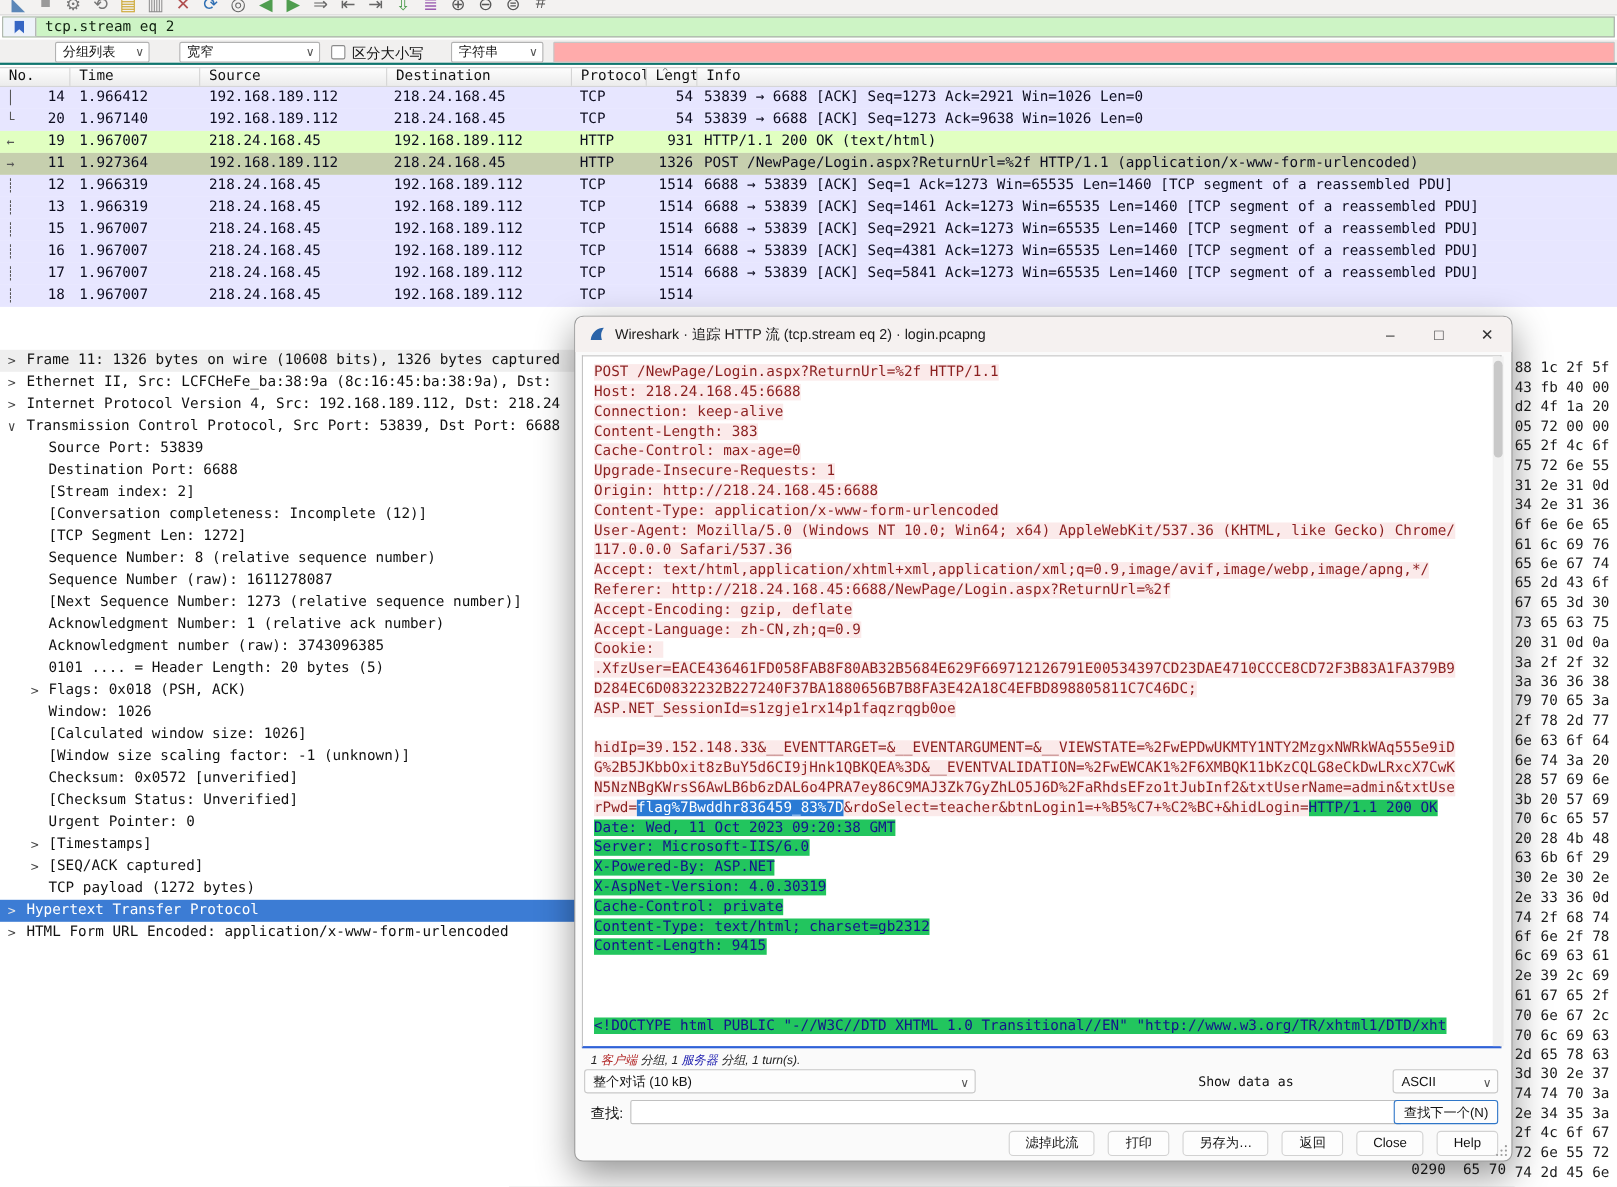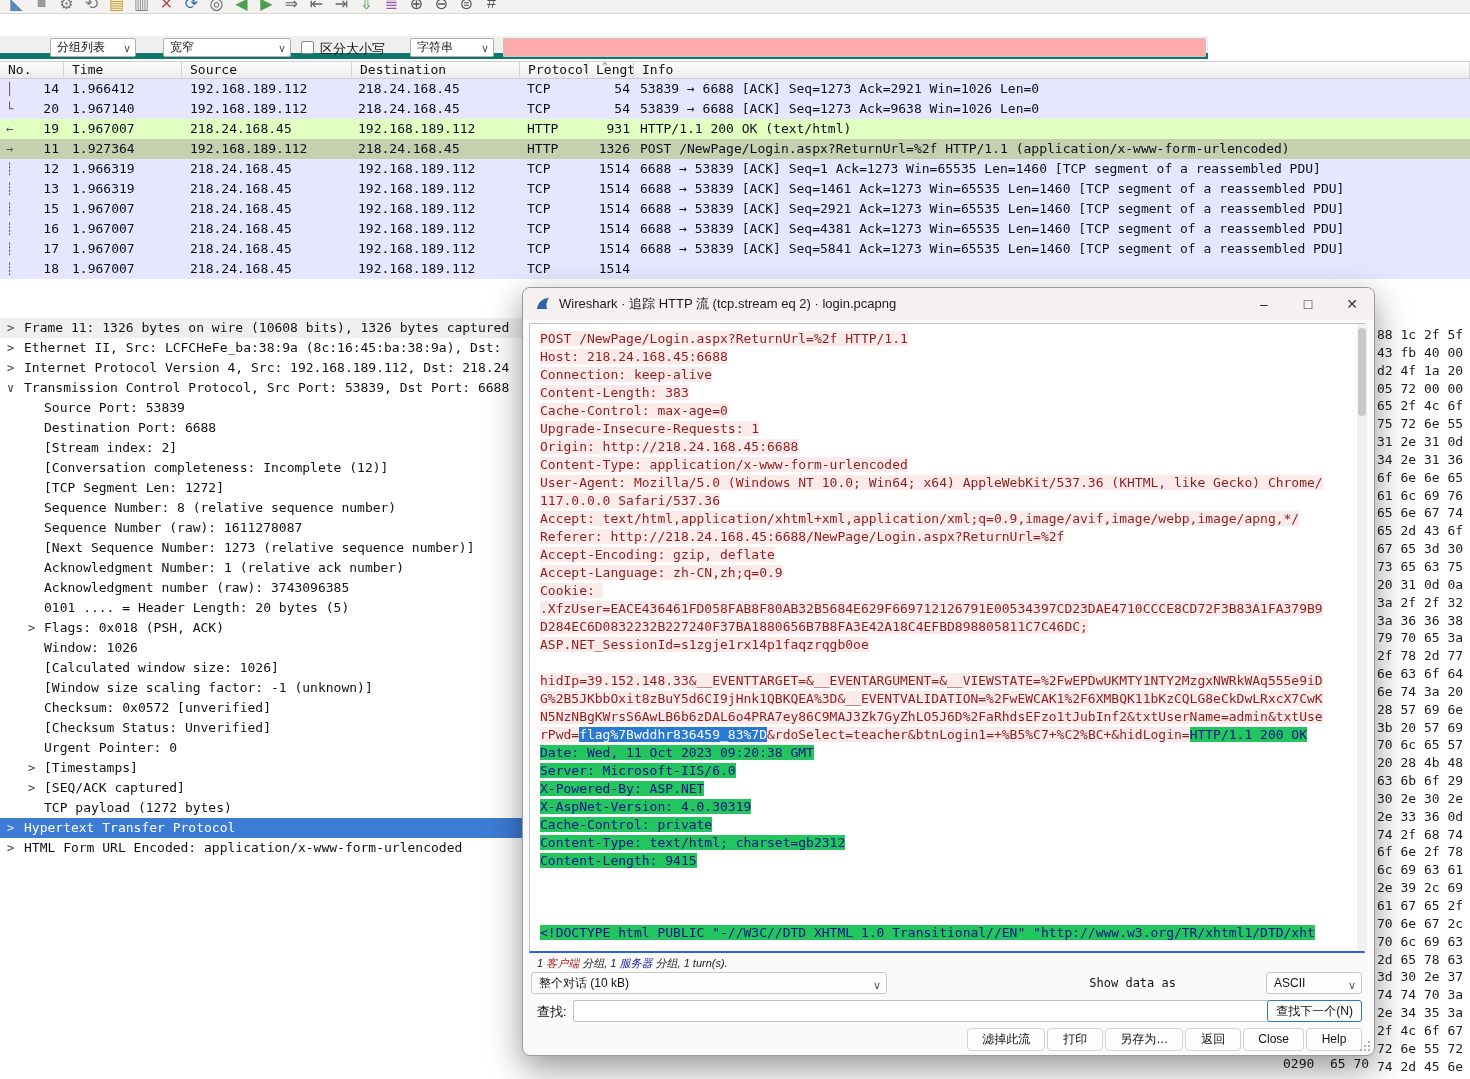--- a/index.html
+++ b/index.html
@@ -14,22 +14,22 @@
   
   .filterbar{position:absolute;left:2px;top:15px;width:1466px;height:19px;border:1px solid #a9a9a9;
              display:flex;background:#cdf4c5;}
   .fb-book{width:30px;height:100%;background:#eef3fa;border-right:1px solid #a9a9a9;
            display:flex;align-items:center;justify-content:center;}
   .ribbon{width:9px;height:12px;background:#3566c4;
           clip-path:polygon(0 0,100% 0,100% 100%,50% 68%,0 100%);}
   .fb-text{flex:1;font-family:"DejaVu Sans Mono",monospace;font-size:13px;line-height:17px;
            padding-left:8px;color:#102010;}
   
-  .findbar{position:absolute;left:0;top:36px;width:1208px;height:23px;background:#f1f0ef;
-           border-bottom:6px solid #0f766e;}
+  .findbar{position:absolute;left:0;top:36px;width:1470px;height:23px;background:#f1f0ef;
+           border-bottom:2px solid #0f766e;}
   .sel{position:absolute;top:2px;height:19px;background:#fff;border:1px solid #b2b2b2;border-radius:2px;
        font-size:12px;line-height:17px;padding:0 18px 0 6px;overflow:hidden;white-space:nowrap;}
   .sel .chev{position:absolute;right:4px;top:1px;font-size:11px;color:#555;}
   .cbx{position:absolute;left:301px;top:5px;width:13px;height:13px;background:#fff;border:1px solid #8a8a8a;border-radius:2px;}
   .cblab{position:absolute;left:320px;top:4px;font-size:13px;}
   .pinkin{position:absolute;left:503px;top:2px;right:2px;height:19px;background:#ffabab;
           border:1px solid #c6c6c6;border-radius:1px;}
   
   .phead,.prow{display:grid;grid-template-columns:64px 118px 170px 168px 68px 46px 1fr;
                font-family:"DejaVu Sans Mono",monospace;font-size:13px;}
@@ -90,39 +90,45 @@
   .dsel{position:absolute;height:22px;background:#fdfdfd;border:1px solid #c8c8c8;border-radius:3px;
         font-size:12px;line-height:20px;padding:0 20px 0 7px;white-space:nowrap;}
   .dsel .chev{position:absolute;right:5px;top:2px;font-size:11px;color:#555;}
   .sda-label{position:absolute;right:186px;top:4px;font-size:12px;font-family:"DejaVu Sans Mono",monospace;}
   .findrow{position:absolute;left:8px;top:712px;right:12px;height:22px;}
   .flab{position:absolute;left:6px;top:3px;font-size:13px;}
   .finput{position:absolute;left:42px;top:0;width:702px;height:22px;background:#fff;
           border:1px solid #c0c0c0;border-radius:2px;}
   .fnext{position:absolute;right:0;top:0;height:22px;background:#fdfdfd;border:1px solid #2f76c8;
          border-radius:3px;font-size:12px;line-height:20px;padding:0 8px;}
-  .btnrow{position:absolute;right:12px;top:740px;display:flex;gap:2px;}
+  .btnrow{position:absolute;right:12px;top:740px;display:flex;gap:12px;}
   .dbtn{height:23px;min-width:56px;background:#fdfdfd;border:1px solid #d2d2d2;border-radius:4px;
         font-size:12px;line-height:21px;padding:0 14px;text-align:center;font-family:"Liberation Sans",sans-serif;}
   .grip{position:absolute;right:4px;bottom:4px;width:11px;height:11px;}
   .grip i{position:absolute;width:2px;height:2px;background:#9a9a9a;border-radius:50%;}
   .grip i:nth-child(1){right:0;bottom:8px;}
   .grip i:nth-child(2){right:4px;bottom:4px;}
   .grip i:nth-child(3){right:0;bottom:4px;}
   .grip i:nth-child(4){right:8px;bottom:0;}
   .grip i:nth-child(5){right:4px;bottom:0;}
   .grip i:nth-child(6){right:0;bottom:0;}
 </style>
 </head>
 <body>
 
 <div class="screen">
 
   <div class="toolbar" id="toolbar"><span class="tbi" style="color: rgb(91, 135, 184);">◣</span><span class="tbi" style="color: rgb(154, 154, 154);">■</span><span class="tbi" style="color: rgb(119, 119, 119);">⚙</span><span class="tbi" style="color: rgb(119, 119, 119);">⟲</span><span class="tbi" style="color: rgb(201, 162, 39);">▤</span><span class="tbi" style="color: rgb(138, 138, 138);">▥</span><span class="tbi" style="color: rgb(176, 80, 80);">✕</span><span class="tbi" style="color: rgb(47, 111, 179);">⟳</span><span class="tbi" style="color: rgb(102, 102, 102);">◎</span><span class="tbi" style="color: rgb(79, 157, 79);">◀</span><span class="tbi" style="color: rgb(79, 157, 79);">▶</span><span class="tbi" style="color: rgb(102, 102, 102);">⇒</span><span class="tbi" style="color: rgb(102, 102, 102);">⇤</span><span class="tbi" style="color: rgb(102, 102, 102);">⇥</span><span class="tbi" style="color: rgb(79, 157, 79);">⇩</span><span class="tbi" style="color: rgb(154, 91, 176);">≣</span><span class="tbi" style="color: rgb(85, 85, 85);">⊕</span><span class="tbi" style="color: rgb(85, 85, 85);">⊖</span><span class="tbi" style="color: rgb(85, 85, 85);">⊜</span><span class="tbi" style="color: rgb(85, 85, 85);">#</span></div>
 
+  <div class="filterbar">
+    <div class="fb-book">
+      <span class="ribbon"></span>
+    </div>
+    <div class="fb-text">tcp.stream eq 2</div>
+  </div>
 
   <div class="findbar">
     <div class="sel" style="left:50px;width:86px;">
       <span>分组列表</span>
       <span class="chev">∨</span>
     </div>
     <div class="sel" style="left:163px;width:128px;">
       <span>宽窄</span>
       <span class="chev">∨</span>
     </div>

